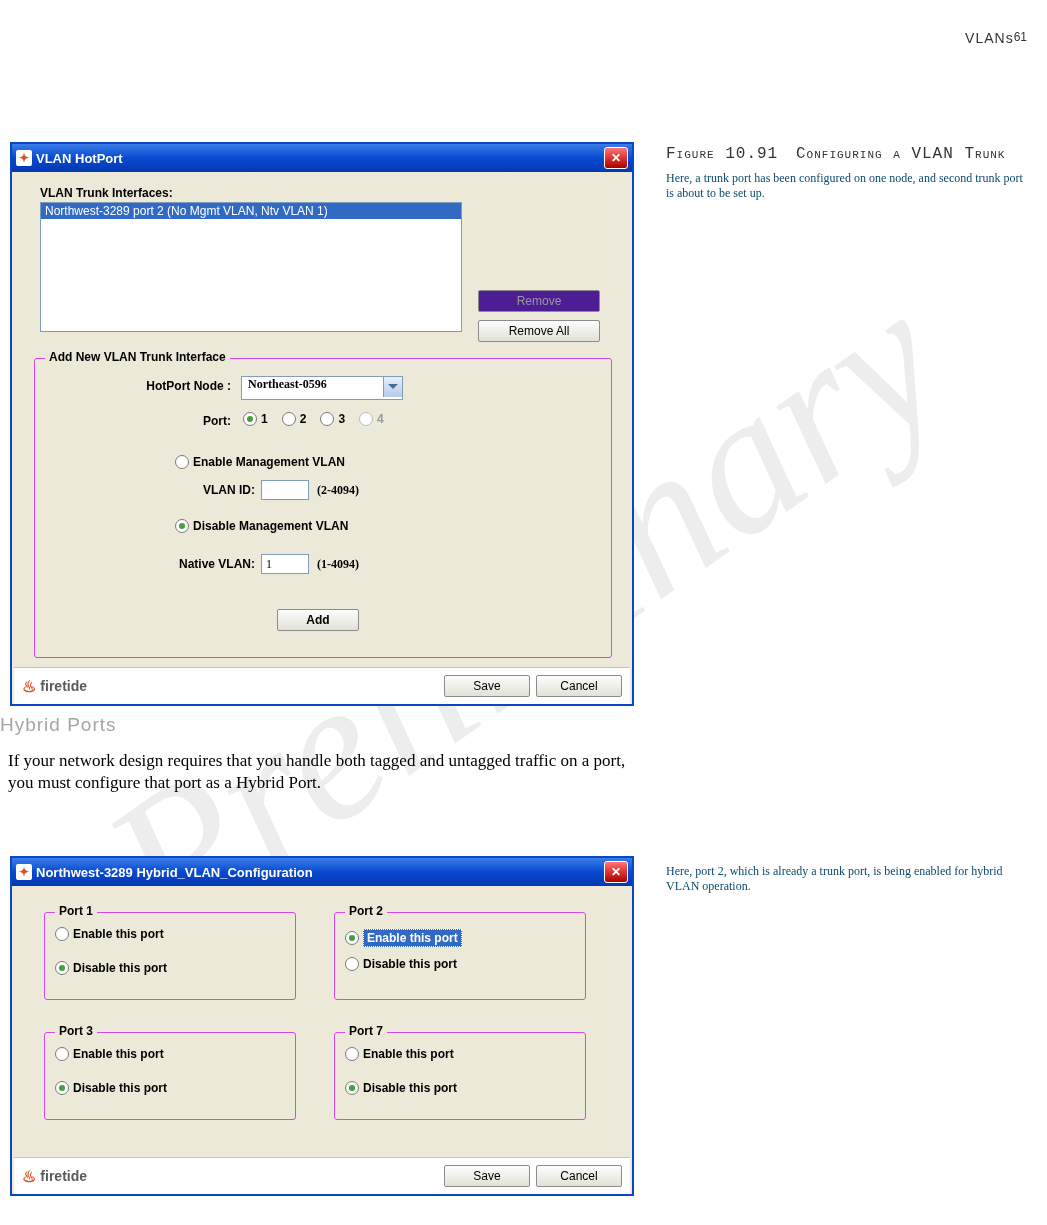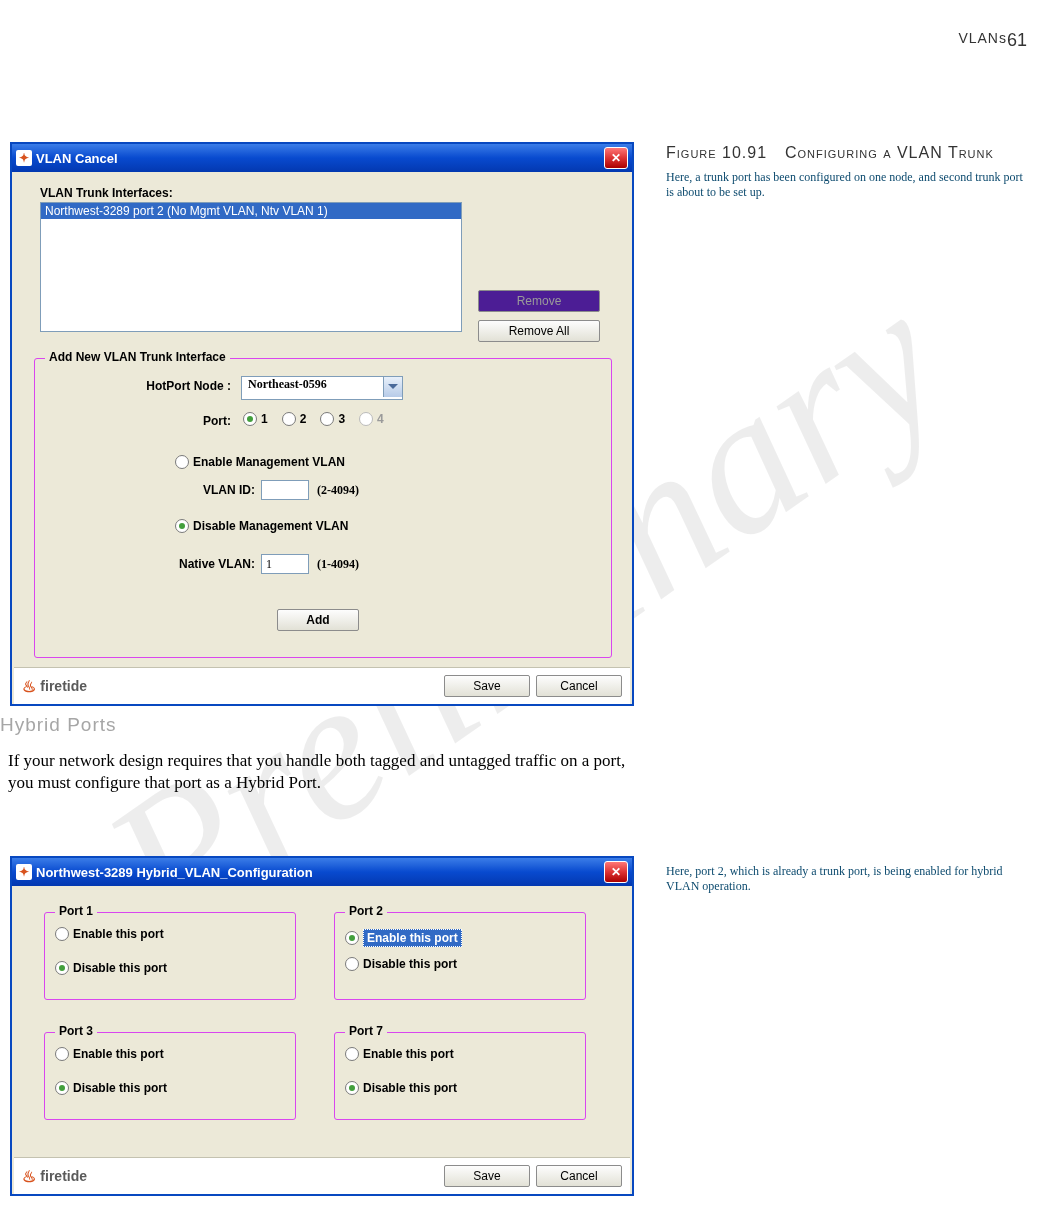--- a/index.html
+++ b/index.html
@@ -32,21 +32,21 @@
   .header {
     position: absolute;
     top: 30px;
     right: 20px;
     font-family: Verdana, sans-serif;
     font-size: 14px;
     color: #333;
     display: flex;
   }
   .header .section { letter-spacing: 1px; }
-  .header .pagenum { font-size: 18px; }
+  .header .pagenum { font-size: 12px; }
 
   .dialog {
     position: absolute;
     background: #ece9d8;
     border: 2px solid #0848c0;
     z-index: 1;
   }
   .titlebar {
     height: 28px;
     background: linear-gradient(180deg, #3b7de8 0%, #084acf 50%, #0338b0 100%);
@@ -136,21 +136,21 @@
   .brand { display:flex; align-items:center; gap:4px; font-family: Verdana,sans-serif; font-size:14px; color:#5a5a5a; font-weight:bold;}
   .brand .flame { color:#d8531e; font-size:16px;}
   .brandbtns { display:flex; gap:6px;}
   .brandbtns .btn { width:84px;}
 
   .fig-caption {
     position:absolute;
     font-family: Verdana, Arial, sans-serif;
   }
   .fig-title { font-size:16px; color:#333; }
-  .fig-title .sc { font-variant: small-caps; letter-spacing: 1px;}
+  .fig-title .sc { font-variant: small-caps; letter-spacing: 1px; font-family: Liberation Mono, monospace;}
   .fig-desc { font-family: Liberation Serif, serif; font-size:12px; color:#0c4a6e; margin-top:8px; line-height:1.25;}
   .section-heading {
     position:absolute;
     font-family: Verdana, Arial, sans-serif;
     color:#a6a6a6;
     font-size:19px;
     letter-spacing: 1px;
   }
   .section-para {
     position:absolute;
@@ -170,21 +170,21 @@
     <span class="section">VLANs</span>
     <span class="pagenum">61</span>
   </div>
 
   <div class="dialog dlg1">
     <div class="titlebar">
       <div class="title-left">
         <div class="app-icon">
             <span>✦</span>
           </div>
-        <span>VLAN Cancel</span>
+        <span>VLAN HotPort</span>
       </div>
       <div class="close-btn">✕</div>
     </div>
     <div class="dlg-body">
 
       <div class="vlabel" style="position:absolute; left:26px; top:14px;">VLAN Trunk Interfaces:</div>
 
       <div class="listbox" style="position:absolute; left:26px; top:30px; width:420px; height:128px;">
         <span class="sel">Northwest-3289 port 2 (No Mgmt VLAN, Ntv VLAN 1)</span>
       </div>

